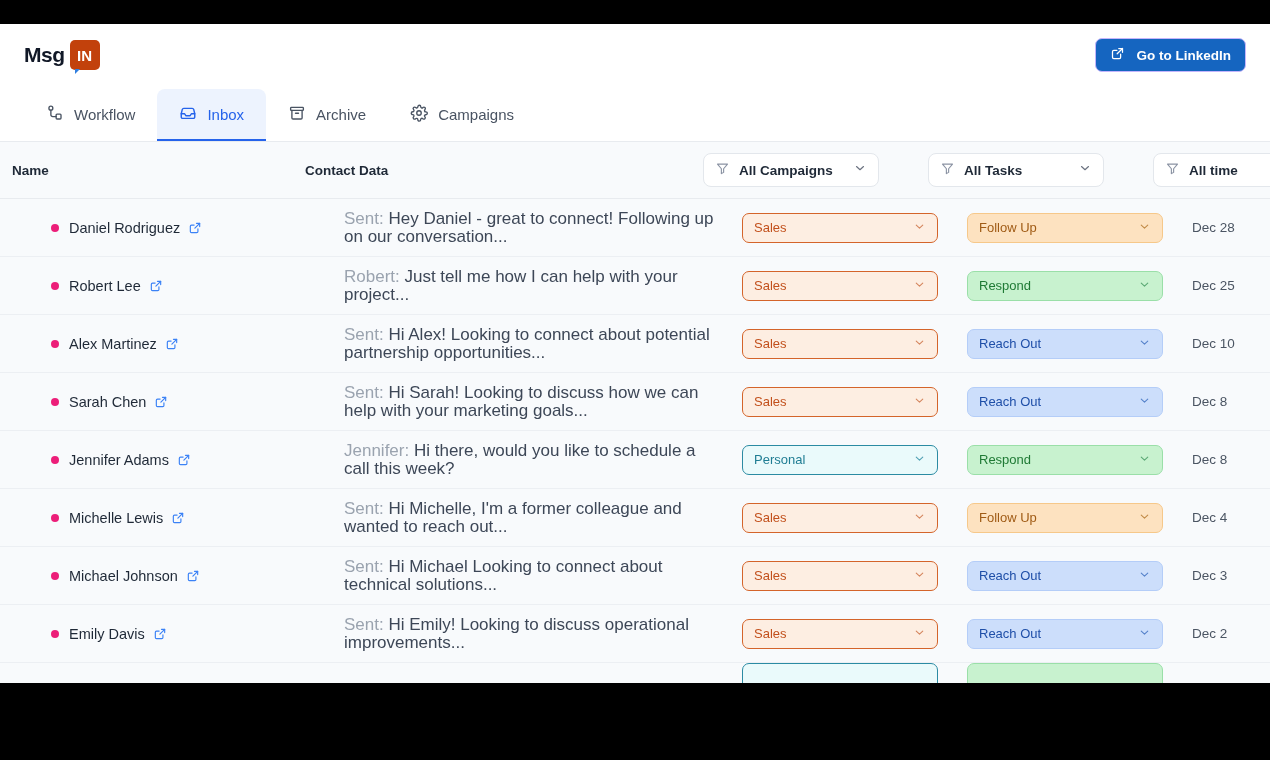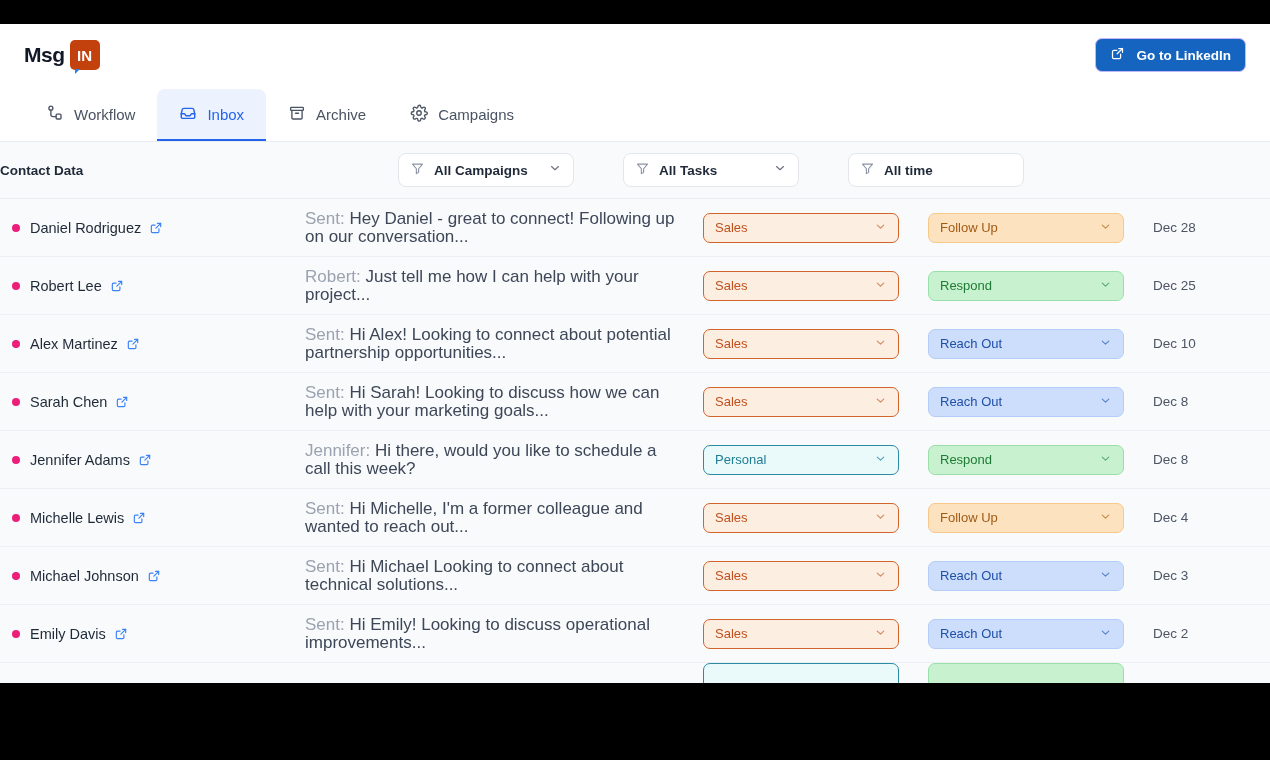--- a/index.html
+++ b/index.html
@@ -105,20 +105,21 @@
   }
   .filter-pill .fl { font-size:13.5px; font-weight:bold; color:#1f2937; margin-left:9px; }
   .filter-pill .chev { margin-left:auto; }
 
   
   .rows { background:#f8fafc; }
   .row {
     height:58px;
     display:flex; align-items:center;
     border-bottom:1px solid #eceff3;
+    padding-left:39px;
   }
   .name-cell { display:flex; align-items:center; gap:0; }
   .dot {
     width:8px; height:8px; border-radius:50%; background:#ec1e79;
     flex:none; margin-right:10px;
   }
   .name-text { font-size:14.5px; color:#1f2937; }
   .ext-icon { margin-left:8px; display:inline-flex; cursor:pointer; }
   .contact-cell {
     font-size:17px; color:#3d4757; line-height:18px;
@@ -214,20 +215,23 @@
         <svg width="18" height="18" viewBox="0 0 24 24" fill="none" stroke="#495362" stroke-width="1.8" stroke-linecap="round" stroke-linejoin="round">
           <circle cx="12" cy="12" r="3"></circle>
           <path d="M19.4 15a1.6 1.6 0 0 0 .3 1.8l.1.1a1.9 1.9 0 1 1-2.7 2.7l-.1-.1a1.6 1.6 0 0 0-1.8-.3 1.6 1.6 0 0 0-1 1.5v.2a1.9 1.9 0 1 1-3.8 0v-.1a1.6 1.6 0 0 0-1-1.5 1.6 1.6 0 0 0-1.8.3l-.1.1a1.9 1.9 0 1 1-2.7-2.7l.1-.1a1.6 1.6 0 0 0 .3-1.8 1.6 1.6 0 0 0-1.5-1H3.6a1.9 1.9 0 1 1 0-3.8h.1a1.6 1.6 0 0 0 1.5-1 1.6 1.6 0 0 0-.3-1.8l-.1-.1a1.9 1.9 0 1 1 2.7-2.7l.1.1a1.6 1.6 0 0 0 1.8.3h.1a1.6 1.6 0 0 0 1-1.5V3.6a1.9 1.9 0 1 1 3.8 0v.1a1.6 1.6 0 0 0 1 1.5 1.6 1.6 0 0 0 1.8-.3l.1-.1a1.9 1.9 0 1 1 2.7 2.7l-.1.1a1.6 1.6 0 0 0-.3 1.8v.1a1.6 1.6 0 0 0 1.5 1h.2a1.9 1.9 0 1 1 0 3.8h-.1a1.6 1.6 0 0 0-1.5 1z"></path>
         </svg>
       </span>
       <span>Campaigns</span>
     </div>
   </div>
 
   <div class="filterbar">
+    <div class="col-name">
+      <span class="th">Name</span>
+    </div>
     <div class="col-contact">
       <span class="th">Contact Data</span>
     </div>
 
     <div class="col-camp">
       <div class="filter-pill">
         <span>
           <svg width="15" height="15" viewBox="0 0 24 24" fill="none" stroke="#8b93a3" stroke-width="1.8" stroke-linecap="round" stroke-linejoin="round">
             <path d="M4 5h16l-6.2 7.4v5.8l-3.6 2v-7.8z"></path>
           </svg>

